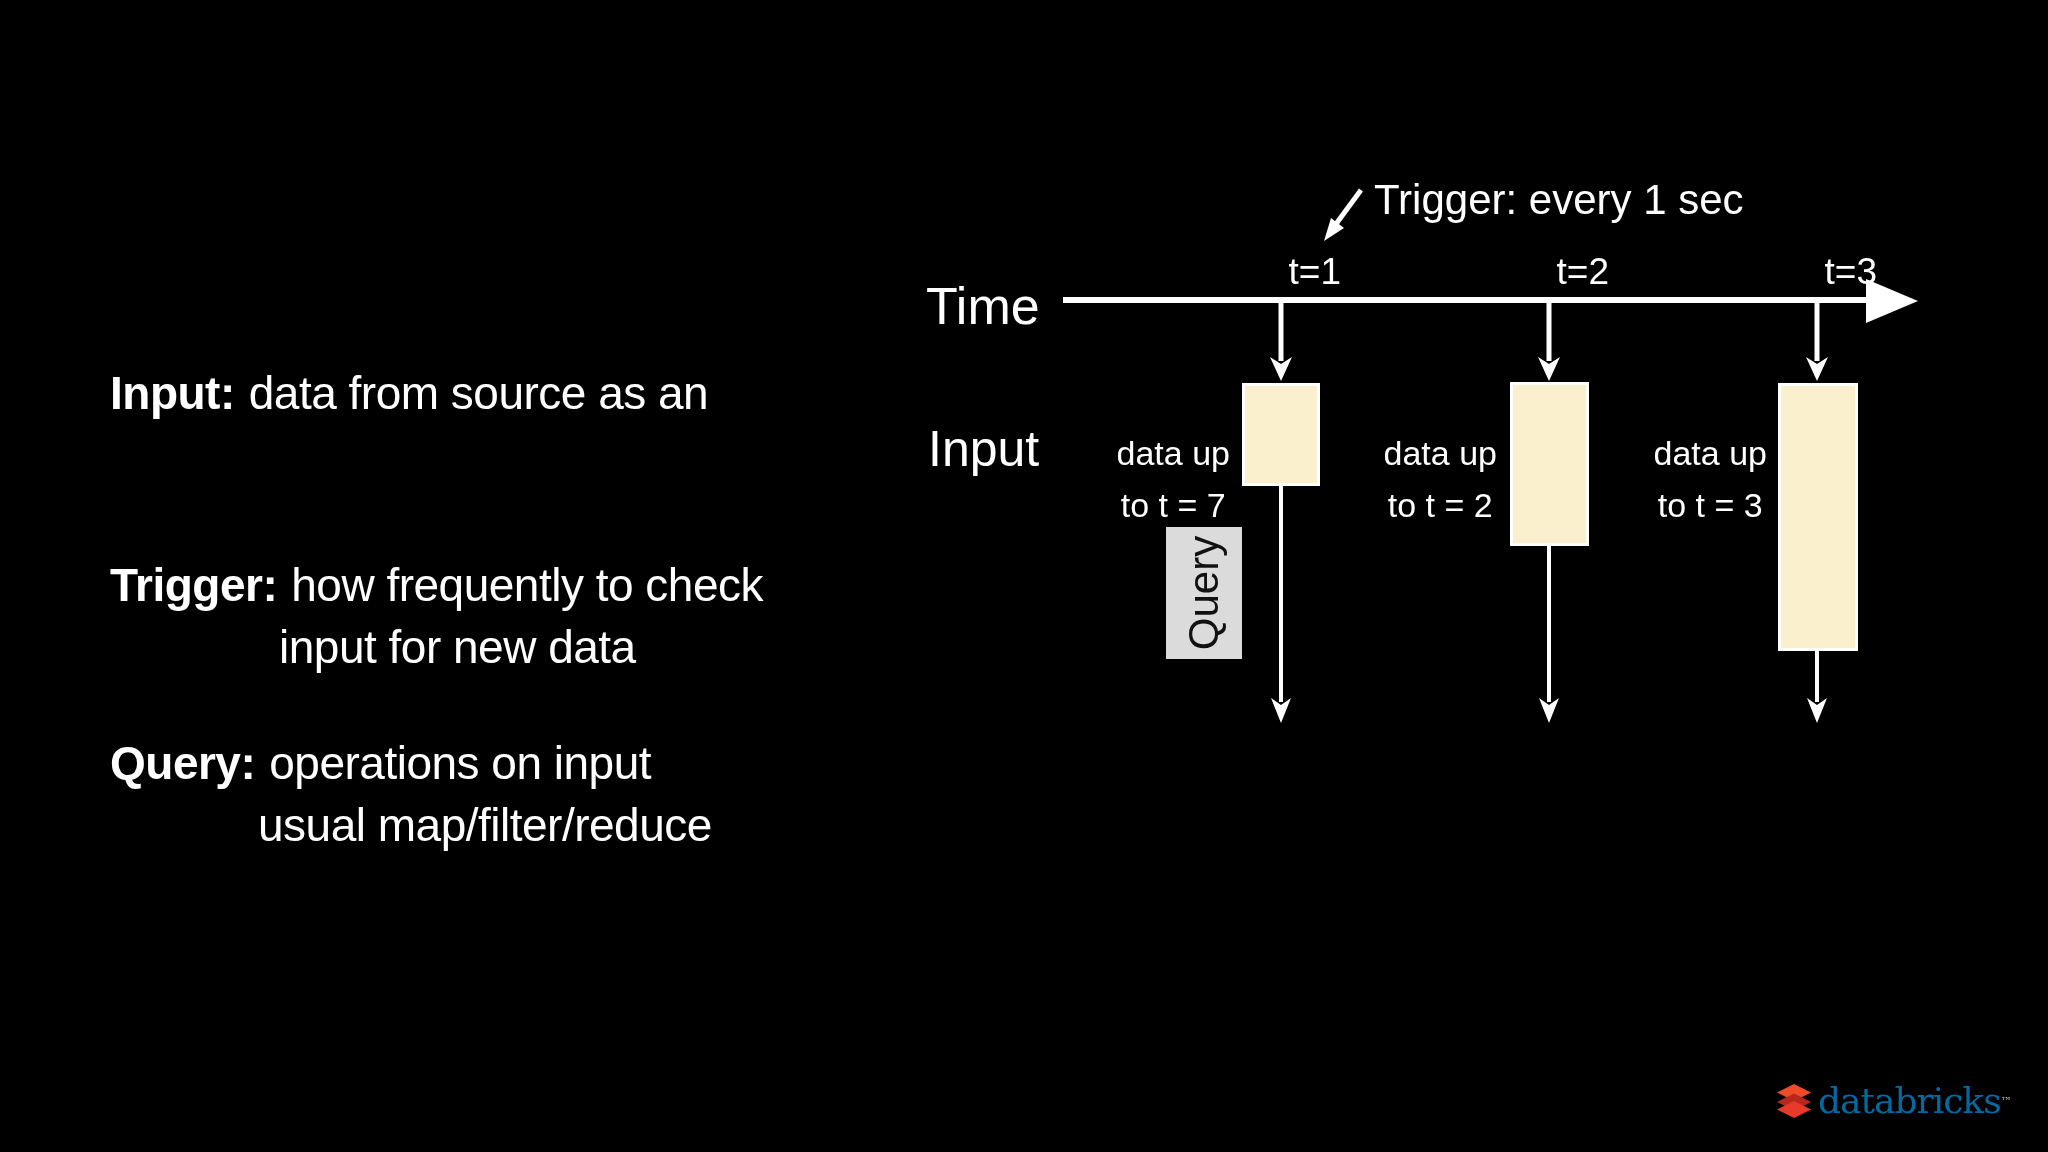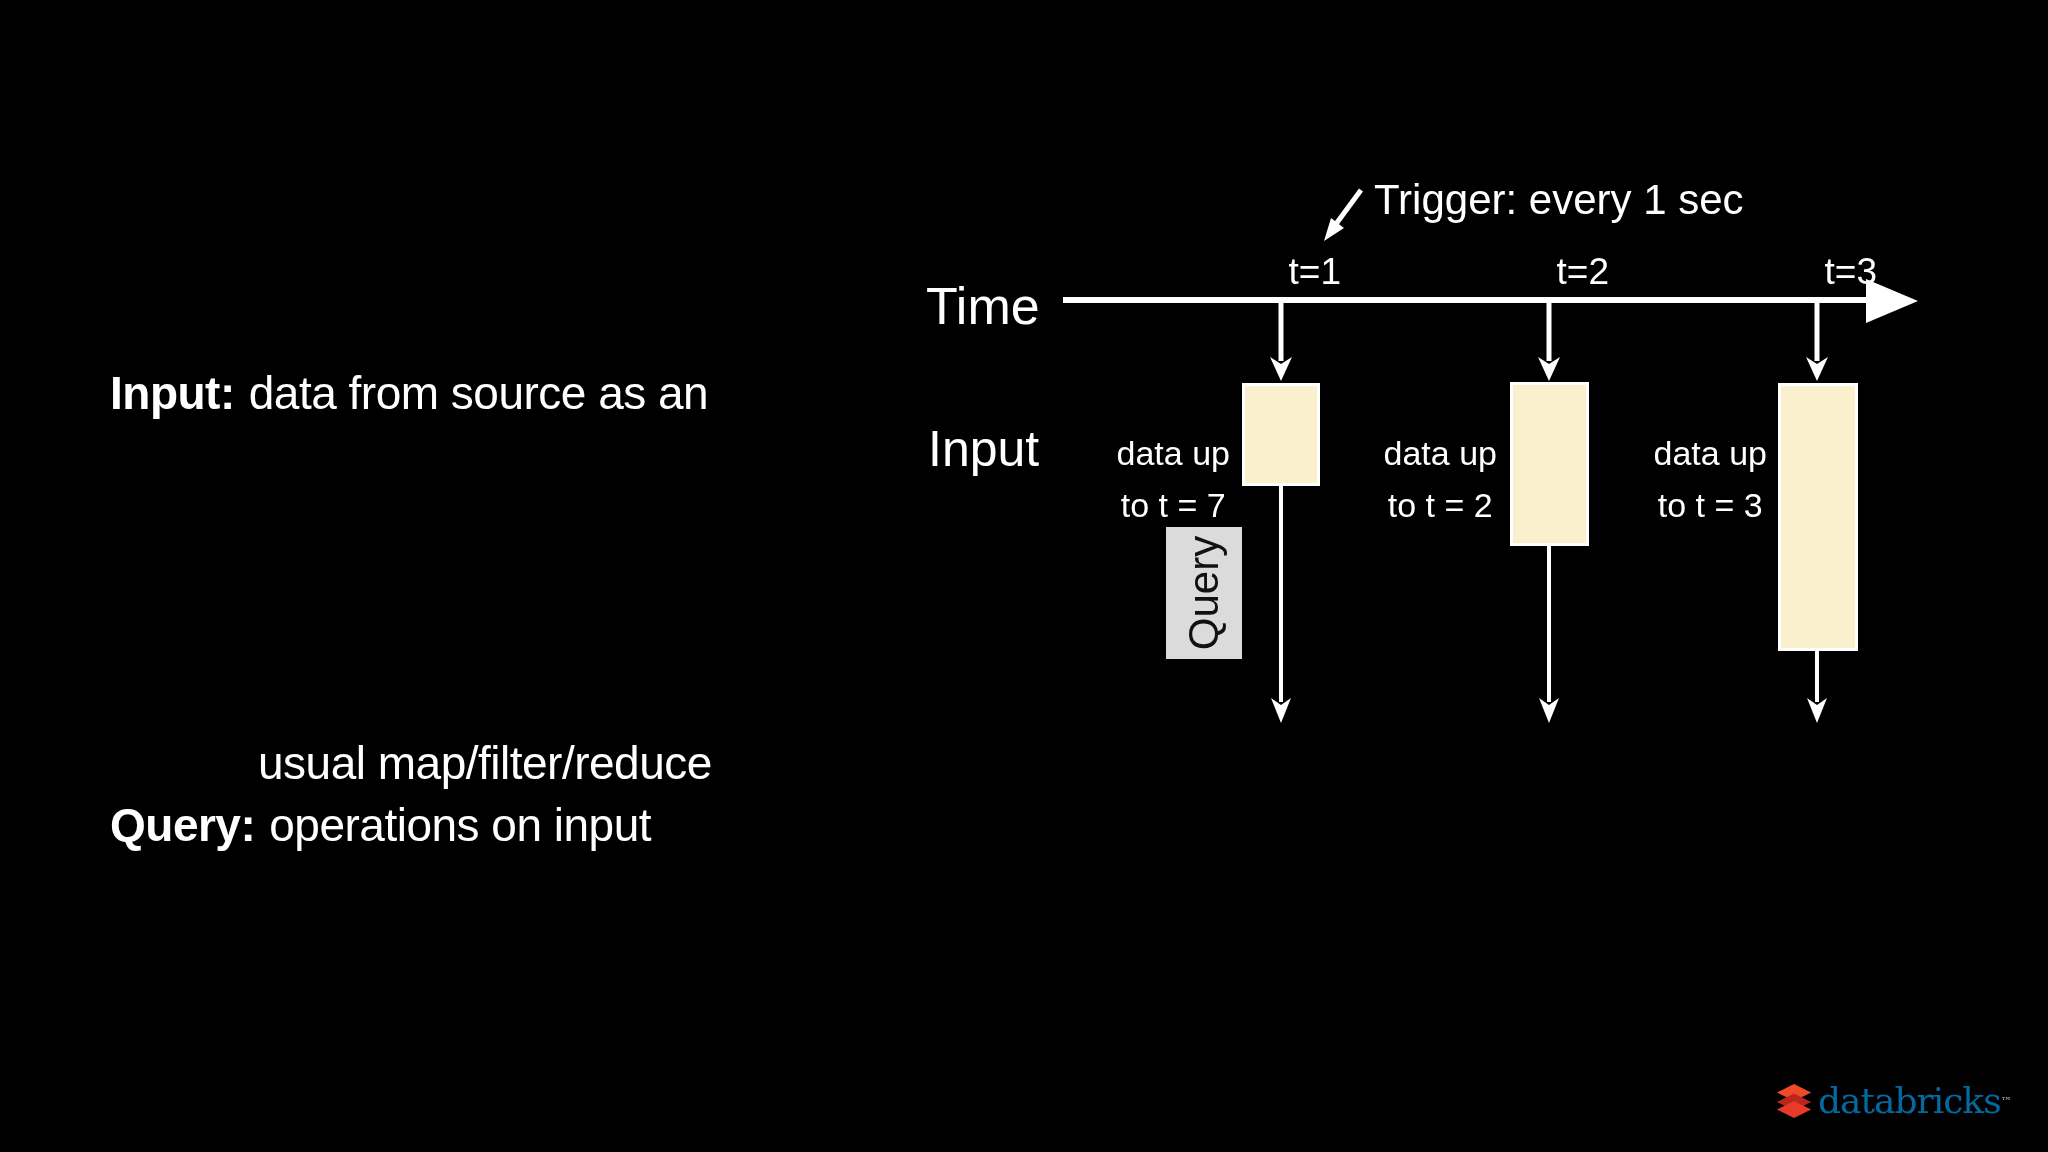--- a/index.html
+++ b/index.html
@@ -56,24 +56,28 @@
 </head>
 <body>
 
 <div class="slide">
 
 
   <p class="def def-1">
     <span class="dline"><b class="term">Input:</b><span>data from source as an</span></span>
   </p>
 
+  <p class="def def-2">
+    <span class="dline"><b class="term">Trigger:</b><span>how frequently to check</span></span>
+    <span class="dline ind169">input for new data</span>
+  </p>
 
   <p class="def def-3">
+    <span class="dline"><b class="term">Query:</b><span>operations on input</span></span>
     <span class="dline ind148">usual map/filter/reduce</span>
-    <span class="dline"><b class="term">Query:</b><span>operations on input</span></span>
   </p>
 
   <svg class="arrows" viewBox="0 0 2048 1152">
 
     <rect x="1063" y="297" width="806" height="6" fill="#FFFFFF"></rect>
     <polygon points="1866,279 1866,323 1918,301" fill="#FFFFFF"></polygon>
 
     <line x1="1361" y1="190" x2="1336" y2="224" stroke="#FFFFFF" stroke-width="5"></line>
     <polygon points="1324,241 1344,228 1331,218" fill="#FFFFFF"></polygon>
 

